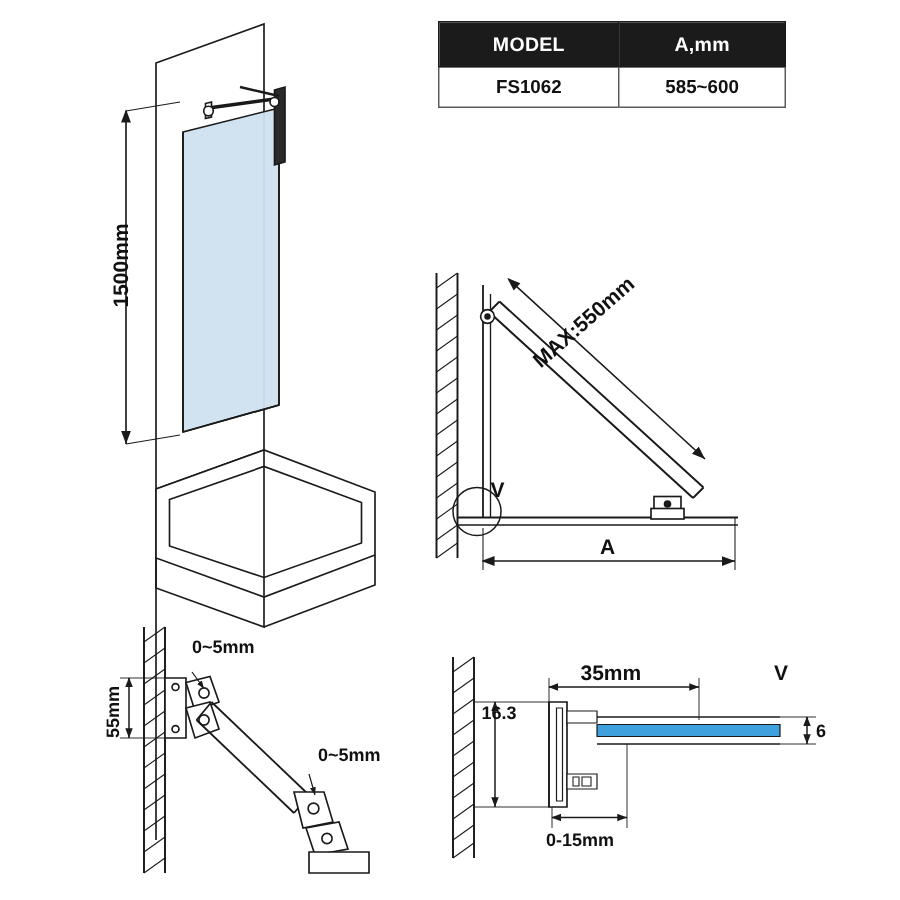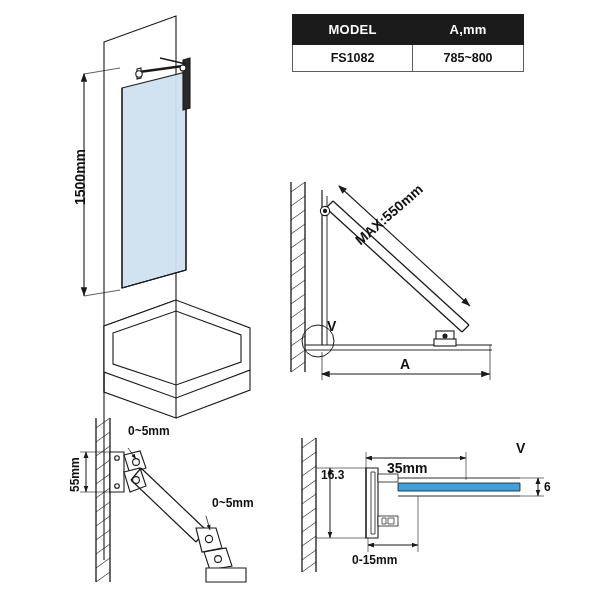--- a/index.html
+++ b/index.html
@@ -285,43 +285,43 @@
         <col class="c2">
       </colgroup>
     <thead>
       <tr>
         <th>MODEL</th>
         <th>A,mm</th>
       </tr>
     </thead>
     <tbody>
       <tr>
-        <td>FS1082</td>
-        <td>785~800</td>
+        <td>FS1062</td>
+        <td>585~600</td>
       </tr>
     </tbody>
   </table>
 
   <div class="lbl lg rot90" style="left:72px; top:205px;">1500mm</div>
 
   <div class="lbl lg rot-diag" style="left:352px; top:236px;">MAX:550mm</div>
 
   <div class="lbl lg" style="left:400px; top:356px;">A</div>
 
   <div class="lbl lg" style="left:327px; top:318px;">V</div>
 
   <div class="lbl md" style="left:128px; top:424px;">0~5mm</div>
 
   <div class="lbl md rot90" style="left:68px; top:492px;">55mm</div>
 
   <div class="lbl md" style="left:212px; top:496px;">0~5mm</div>
 
   <div class="lbl md" style="left:321px; top:468px;">16.3</div>
 
-  <div class="lbl lg" style="left:387px; top:440px;margin-top:20px;">35mm</div>
+  <div class="lbl lg" style="left:387px; top:440px;">35mm</div>
 
   <div class="lbl lg" style="left:516px; top:440px;">V</div>
 
   <div class="lbl md" style="left:544px; top:480px;">6</div>
 
-  <div class="lbl md" style="left:352px; top:553px;text-align:center;">0-15mm</div>
+  <div class="lbl md" style="left:364px; top:553px;text-align:center;">0-15mm</div>
 
 </div>
 
 </body></html>

